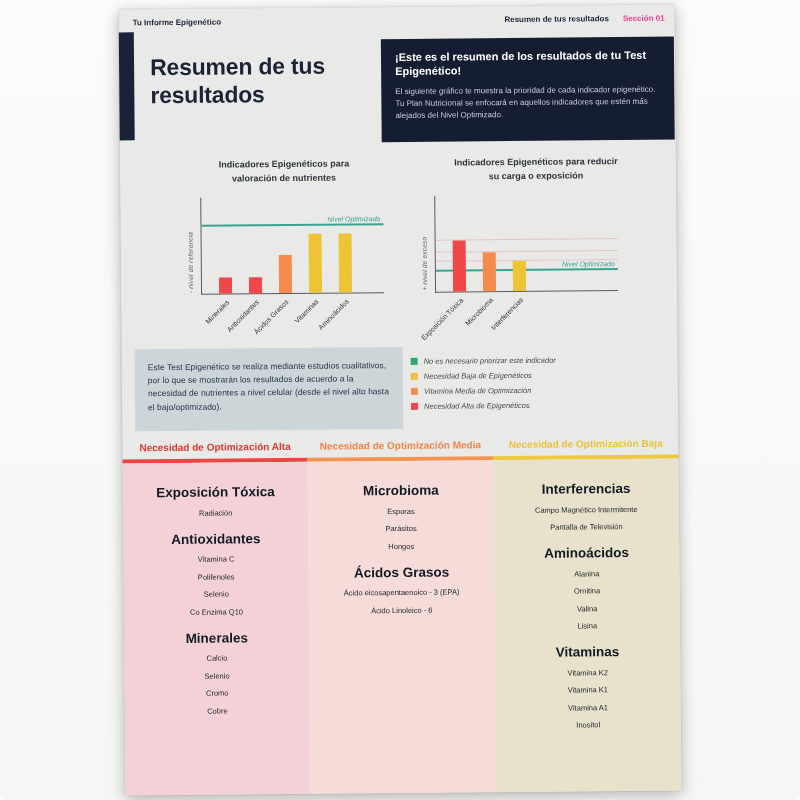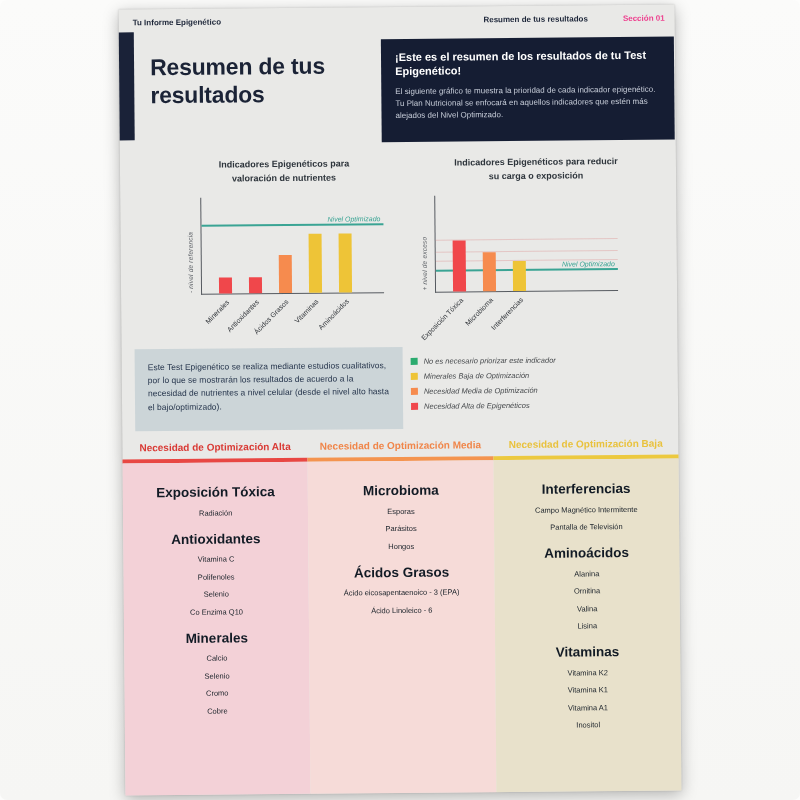--- a/index.html
+++ b/index.html
@@ -4,21 +4,21 @@
 <style>
   html,body{margin:0;padding:0;background:#fdfdfc;}
   body{width:800px;height:800px;overflow:hidden;font-family:"Liberation Sans",sans-serif;}
   .backdrop{position:relative;width:800px;height:800px;background:linear-gradient(180deg,#fbfbfa 0%,#f6f6f4 100%);border-radius:7px;}
   .page{position:absolute;left:122px;top:7px;width:556px;height:786px;background:#e9e9e7;
         box-shadow:0 4px 16px rgba(0,0,0,0.28),0 0 2px rgba(0,0,0,0.18);transform:rotate(-0.5deg);}
   
   .page-header{position:absolute;top:9px;left:14px;right:10px;display:flex;justify-content:space-between;
                font-size:8px;color:#1c2538;font-weight:bold;}
   .page-header .right{display:flex;gap:14px;align-items:center;}
-  .section-label{color:#ee3f8e;font-weight:bold;margin-left:21px;}
+  .section-label{color:#ee3f8e;font-weight:bold;}
   
   .title-accent{position:absolute;left:0;top:23px;width:15px;height:108px;background:#1a2238;}
   .page-title{position:absolute;left:31px;top:44px;width:230px;margin:0;font-size:23px;line-height:1.22;
               font-weight:bold;color:#1b2336;letter-spacing:-0.2px;}
   
   .info-box{position:absolute;left:262px;top:32px;width:293px;height:103px;background:#151d33;
             padding:11px 14px;box-sizing:border-box;}
   .info-heading{font-size:11px;font-weight:bold;color:#ffffff;line-height:1.3;}
   .info-body{margin-top:7px;font-size:8px;color:#c6ccd8;line-height:1.5;}
   
@@ -139,25 +139,25 @@
       </div>
 
     <div class="note-box">Este Test Epigenético se realiza mediante estudios cualitativos, por lo que se mostrarán los resultados de acuerdo a la necesidad de nutrientes a nivel celular (desde el nivel alto hasta el bajo/optimizado).</div>
     <div class="legend" id="legend">
         <div class="legend-item">
           <span class="legend-swatch" style="background: rgb(43, 171, 111);"></span>
           <span class="legend-label">No es necesario priorizar este indicador</span>
         </div>
         <div class="legend-item">
           <span class="legend-swatch" style="background: rgb(238, 196, 55);"></span>
-          <span class="legend-label">Minerales Baja de Optimización</span>
+          <span class="legend-label">Necesidad Baja de Epigenéticos</span>
         </div>
         <div class="legend-item">
           <span class="legend-swatch" style="background: rgb(246, 139, 78);"></span>
-          <span class="legend-label">Necesidad Media de Optimización</span>
+          <span class="legend-label">Vitamina Media de Optimización</span>
         </div>
         <div class="legend-item">
           <span class="legend-swatch" style="background: rgb(240, 71, 75);"></span>
           <span class="legend-label">Necesidad Alta de Epigenéticos</span>
         </div>
       </div>
 
     <div class="section-headers" id="section-headers">
         <div class="sec-h" style="color: rgb(217, 58, 53);">Necesidad de Optimización Alta</div>
         <div class="sec-h" style="color: rgb(240, 134, 74);">Necesidad de Optimización Media</div>

